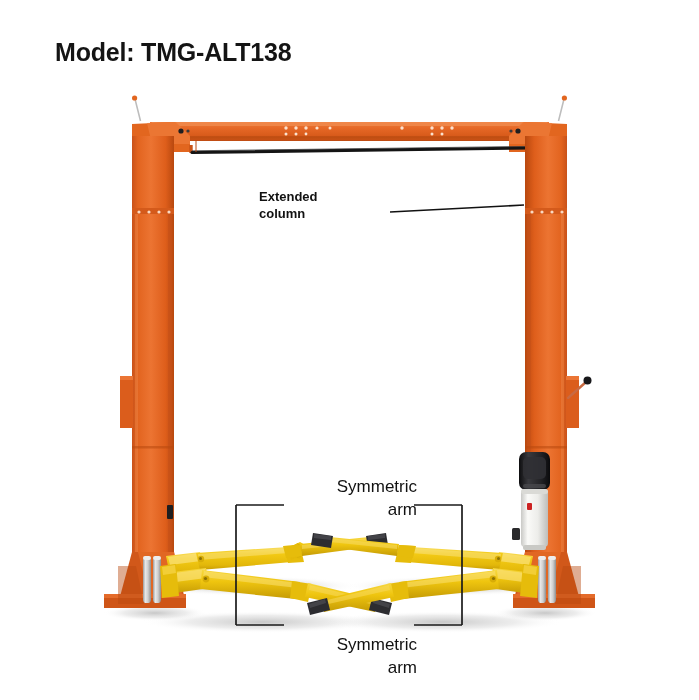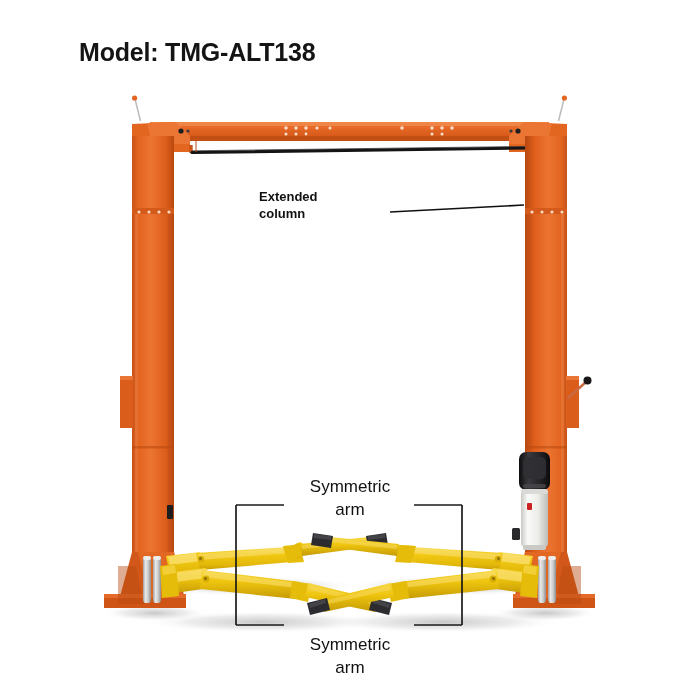--- a/index.html
+++ b/index.html
@@ -21,30 +21,29 @@
   
   #title {
     position: absolute;
     left: 55px;
     top: 38px;
     font-size: 25px;
     font-weight: bold;
     color: #141414;
     letter-spacing: -0.2px;
     white-space: nowrap;
-    margin-left: 24px;
   }
 
   
   .callout {
     position: absolute;
     color: #111111;
     line-height: 1.2;
     white-space: pre-line;
-    text-align: center;
+    text-align: right;
   }
   #lbl-extended {
     left: 259px;
     top: 188px;
     font-size: 13px;
     font-weight: bold;
     text-align: left;
     line-height: 1.32;
   }
   #lbl-sym-top {

